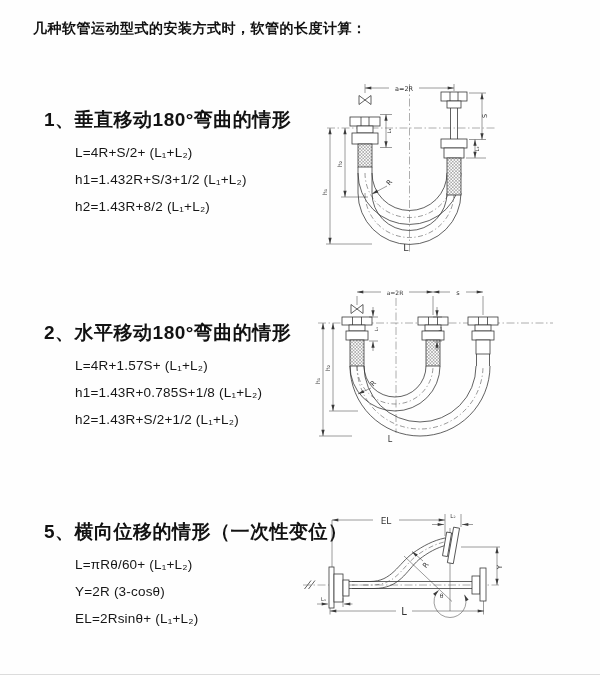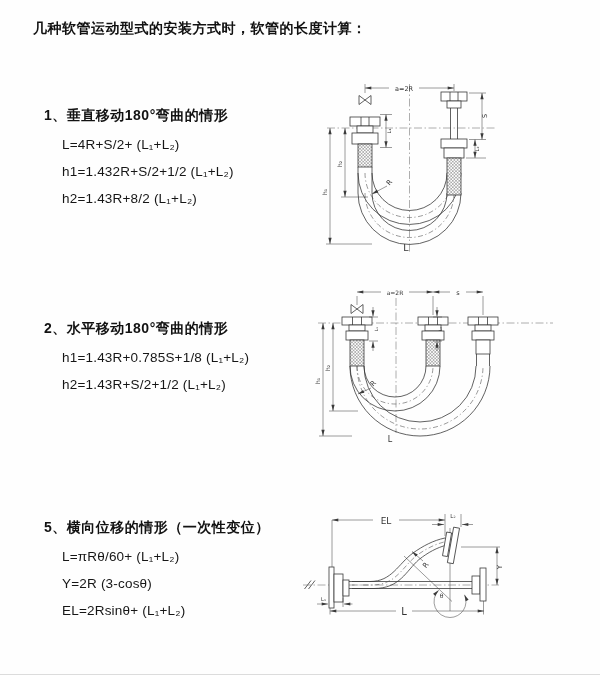--- a/index.html
+++ b/index.html
@@ -7,22 +7,22 @@
     position:relative; width:600px; height:675px; background:#fefefe;
     font-family:"Liberation Sans","DejaVu Sans",sans-serif; overflow:hidden;
     box-sizing:border-box; border-bottom:1px solid #dcdcdc;
   }
   .title {
     position:absolute; left:33px; top:20px; font-size:14px; font-weight:700;
     color:#121212; letter-spacing:.5px; white-space:pre;
   }
   .section { position:absolute; left:44px; }
   #sec1 { top:107px; } #sec2 { top:320px; } #sec3 { top:519px; }
-  .sec-heading { font-size:14px; font-weight:700; color:#121212; letter-spacing:.5px; white-space:pre; }
-  .formulas { margin:6px 0 0 18px; }
+  .sec-heading { font-size:19px; font-weight:700; color:#121212; letter-spacing:.5px; white-space:pre; }
+  .formulas { margin:6px 0 0 31px; }
   .formula { font-size:13.5px; color:#161616; line-height:27px; white-space:pre; letter-spacing:.2px; }
   svg.diag { position:absolute; }
   #d1 { left:315px; top:78px; }
   #d2 { left:315px; top:285px; }
   #d3 { left:300px; top:508px; }
   svg text { font-family:"DejaVu Sans","Liberation Sans",sans-serif; fill:#333; }
   .ln  { stroke:#3a3a3a; stroke-width:.8; fill:none; }
   .lnw { stroke:#3a3a3a; stroke-width:.8; fill:#fff; }
   .dim { stroke:#4a4a4a; stroke-width:.55; fill:none; }
   .cl  { stroke:#6b6b6b; stroke-width:.55; fill:none; stroke-dasharray:8 2.5 1.5 2.5; }
@@ -44,21 +44,21 @@
       </marker>
     </defs>
   </svg>
 
   <div class="title">几种软管运动型式的安装方式时，软管的长度计算：</div>
 
   <div class="section" id="sec1">
     <div class="sec-heading">1、垂直移动180°弯曲的情形</div>
     <div class="formulas">
       <div class="formula">L=4R+S/2+ (L₁+L₂)</div>
-      <div class="formula">h1=1.432R+S/2+1/2 (L₁+L₂)</div>
+      <div class="formula">h1=1.432R+S/3+1/2 (L₁+L₂)</div>
       <div class="formula">h2=1.43R+8/2 (L₁+L₂)</div>
     </div>
   </div>
 
   <svg id="d1" class="diag" width="190" height="180" viewBox="315 78 190 180">
     <g>
       <path class="cl" d="M327,128 H497"></path>
       <path class="cl" d="M409.5,84 V252"></path>
     </g>
     <g>
@@ -127,20 +127,21 @@
     <g>
       <path class="dim" marker-end="url(#ar)" d="M387,186 L372,194"></path>
       <text x="391" y="184" font-size="7" text-anchor="middle" transform="rotate(-50 391 184)">R</text>
     </g>
     <text x="406" y="251" font-size="9.5" text-anchor="middle">L</text>
   </svg>
 
   <div class="section" id="sec2">
     <div class="sec-heading">2、水平移动180°弯曲的情形</div>
     <div class="formulas">
+      <div class="formula">L=4R+1.57S+ (L₁+L₂)</div>
       <div class="formula">h1=1.43R+0.785S+1/8 (L₁+L₂)</div>
       <div class="formula">h2=1.43R+S/2+1/2 (L₁+L₂)</div>
     </div>
   </div>
 
   <svg id="d2" class="diag" width="245" height="165" viewBox="315 285 245 165">
     <g>
       <path class="cl" d="M318,323 H553"></path>
       <path class="cl" d="M396,298 V433"></path>
     </g>

